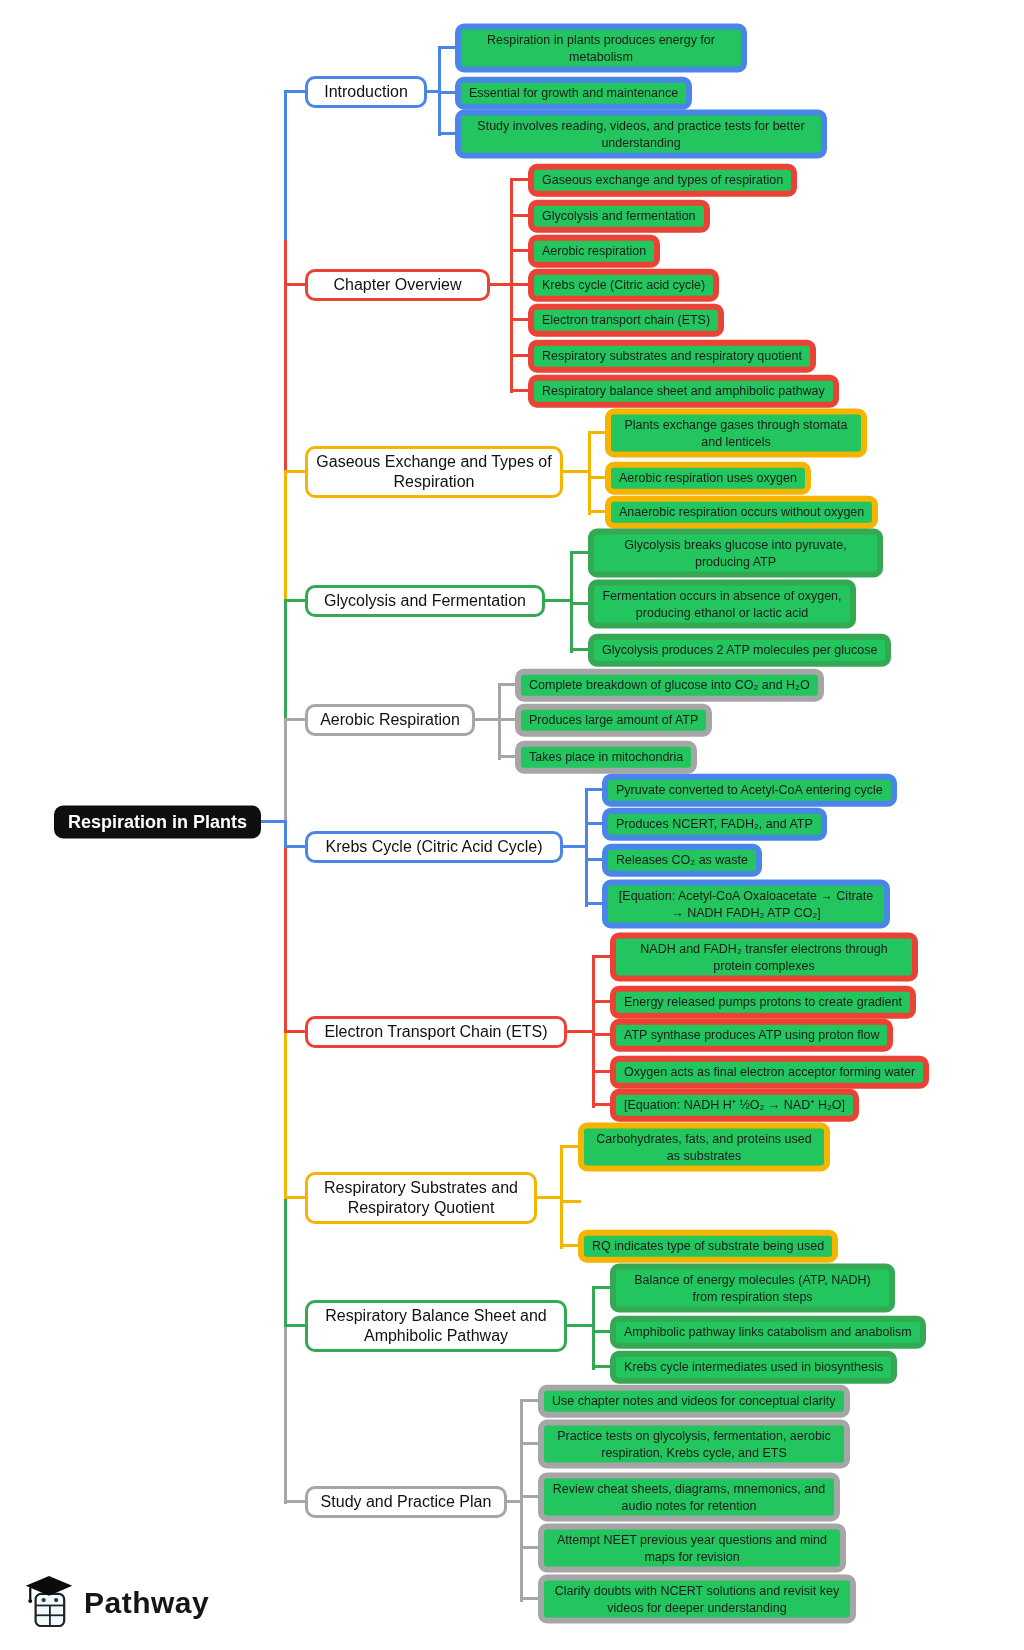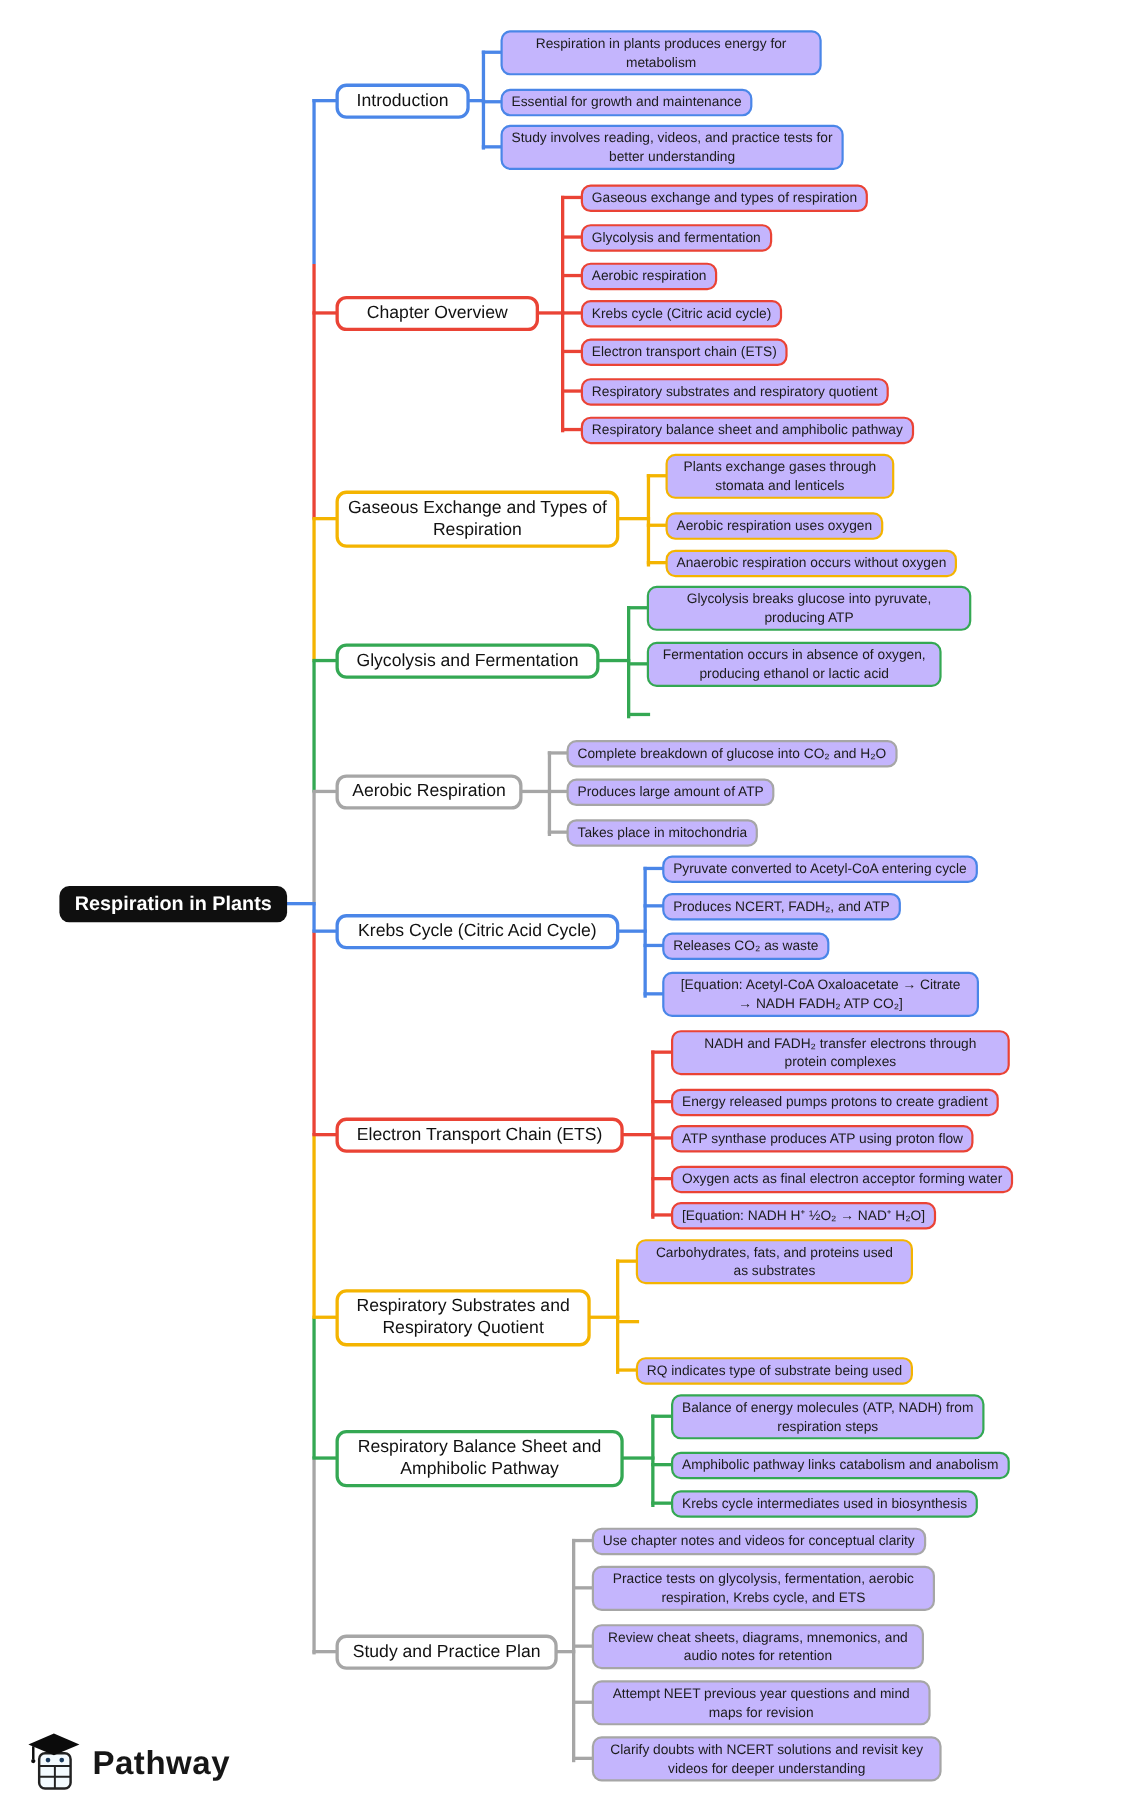--- a/index.html
+++ b/index.html
@@ -5,21 +5,21 @@
 <style>
   html,body{margin:0;padding:0;}
   body{
     width:1024px;height:1650px;background:#ffffff;position:relative;
     font-family:"Liberation Sans", sans-serif;color:#1c1c1c;overflow:hidden;
   }
   .canvas{position:absolute;left:0;top:0;width:1024px;height:1650px;}
   
   .leaf{
     position:absolute;transform:translateY(-50%);box-sizing:border-box;
-    background:#c4b5fd;border:2px solid #0369a1;border-radius:9px;
+    background:#22c55e;border:6px solid #0369a1;border-radius:9px;
     padding:2px 8px;font-size:12.5px;line-height:1.32;text-align:center;color:#1c1c1c;
   }
   .nw{white-space:nowrap;}
   .blabel{
     position:absolute;transform:translateY(-50%);box-sizing:border-box;
     background:#fff;border:3px solid #999;border-radius:10px;
     padding:3px 8px;font-size:16px;line-height:1.25;text-align:center;color:#111;
   }
   .root{
     position:absolute;left:54px;top:822px;transform:translateY(-50%);
@@ -60,21 +60,21 @@
 
   <div class="h l-blue" style="left:284px;top:90px;width:24px"></div>
   <div class="h l-blue" style="left:425px;top:90px;width:16px"></div>
   <div class="v l-blue" style="left:438px;top:46px;height:90px"></div>
   <div class="h l-blue" style="left:438px;top:46px;width:21px"></div>
   <div class="h l-blue" style="left:438px;top:91px;width:21px"></div>
   <div class="h l-blue" style="left:438px;top:132px;width:21px"></div>
   <div class="blabel c-blue" style="left:305px;top:92px;width:122px">Introduction</div>
   <div class="leaf c-blue" style="left:455px;top:48px;width:292px">Respiration in plants produces energy for metabolism</div>
   <div class="leaf c-blue nw" style="left:455px;top:93px">Essential for growth and maintenance</div>
-  <div class="leaf c-blue" style="left:455px;top:134px;width:312px">Study involves reading, videos, and practice tests for better understanding</div>
+  <div class="leaf c-blue" style="left:455px;top:134px;width:372px">Study involves reading, videos, and practice tests for better understanding</div>
 
   <div class="h l-red" style="left:284px;top:283px;width:24px"></div>
   <div class="h l-red" style="left:488px;top:283px;width:25px"></div>
   <div class="v l-red" style="left:510px;top:178px;height:215px"></div>
   <div class="h l-red" style="left:510px;top:178px;width:21px"></div>
   <div class="h l-red" style="left:510px;top:214px;width:21px"></div>
   <div class="h l-red" style="left:510px;top:249px;width:21px"></div>
   <div class="h l-red" style="left:510px;top:283px;width:21px"></div>
   <div class="h l-red" style="left:510px;top:318px;width:21px"></div>
   <div class="h l-red" style="left:510px;top:354px;width:21px"></div>
@@ -88,33 +88,34 @@
   <div class="leaf c-red nw" style="left:528px;top:356px">Respiratory substrates and respiratory quotient</div>
   <div class="leaf c-red nw" style="left:528px;top:391px">Respiratory balance sheet and amphibolic pathway</div>
 
   <div class="h l-yellow" style="left:284px;top:470px;width:24px"></div>
   <div class="h l-yellow" style="left:561px;top:470px;width:30px"></div>
   <div class="v l-yellow" style="left:588px;top:431px;height:84px"></div>
   <div class="h l-yellow" style="left:588px;top:431px;width:21px"></div>
   <div class="h l-yellow" style="left:588px;top:476px;width:21px"></div>
   <div class="h l-yellow" style="left:588px;top:510px;width:21px"></div>
   <div class="blabel c-yellow" style="left:305px;top:472px;width:258px">Gaseous Exchange and Types of Respiration</div>
-  <div class="leaf c-yellow" style="left:605px;top:433px;width:208px">Plants exchange gases through stomata and lenticels</div>
+  <div class="leaf c-yellow" style="left:605px;top:433px;width:262px">Plants exchange gases through stomata and lenticels</div>
   <div class="leaf c-yellow nw" style="left:605px;top:478px">Aerobic respiration uses oxygen</div>
   <div class="leaf c-yellow nw" style="left:605px;top:512px">Anaerobic respiration occurs without oxygen</div>
 
   <div class="h l-green" style="left:284px;top:599px;width:24px"></div>
   <div class="h l-green" style="left:543px;top:599px;width:30px"></div>
   <div class="v l-green" style="left:570px;top:551px;height:102px"></div>
   <div class="h l-green" style="left:570px;top:551px;width:21px"></div>
   <div class="h l-green" style="left:570px;top:602px;width:21px"></div>
   <div class="h l-green" style="left:570px;top:648px;width:21px"></div>
   <div class="blabel c-green" style="left:305px;top:601px;width:240px">Glycolysis and Fermentation</div>
   <div class="leaf c-green" style="left:588px;top:553px;width:295px">Glycolysis breaks glucose into pyruvate, producing ATP</div>
   <div class="leaf c-green" style="left:588px;top:604px;width:268px">Fermentation occurs in absence of oxygen, producing ethanol or lactic acid</div>
+  <div class="leaf c-green nw" style="left:588px;top:650px">Glycolysis produces 2 ATP molecules per glucose</div>
 
   <div class="h l-gray" style="left:284px;top:718px;width:24px"></div>
   <div class="h l-gray" style="left:473px;top:718px;width:28px"></div>
   <div class="v l-gray" style="left:498px;top:683px;height:77px"></div>
   <div class="h l-gray" style="left:498px;top:683px;width:21px"></div>
   <div class="h l-gray" style="left:498px;top:718px;width:21px"></div>
   <div class="h l-gray" style="left:498px;top:755px;width:21px"></div>
   <div class="blabel c-gray" style="left:305px;top:720px;width:170px">Aerobic Respiration</div>
   <div class="leaf c-gray nw" style="left:515px;top:685px">Complete breakdown of glucose into CO₂ and H₂O</div>
   <div class="leaf c-gray nw" style="left:515px;top:720px">Produces large amount of ATP</div>

